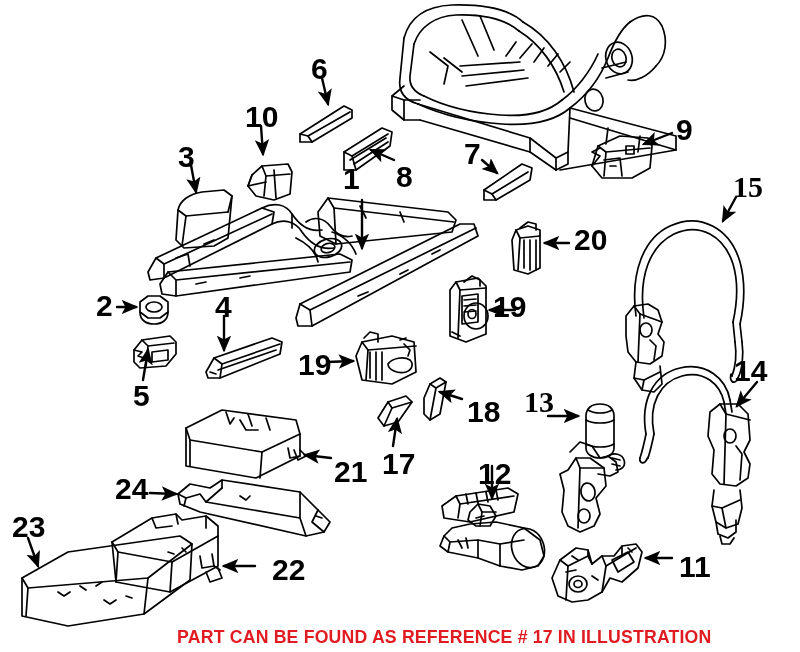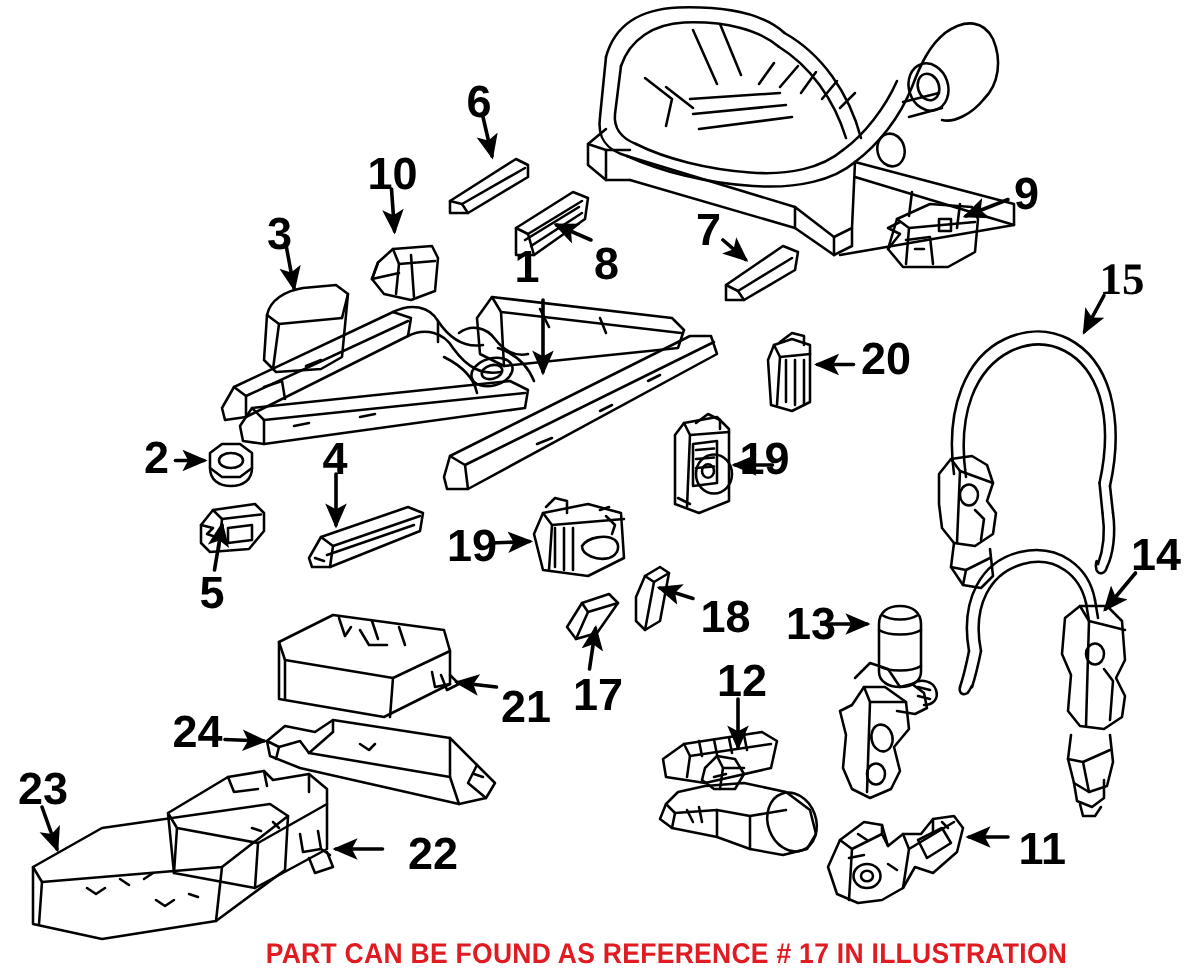--- a/index.html
+++ b/index.html
@@ -447,23 +447,23 @@
   <div class="callout" style="left:96px;  top:291px;">2</div>
   <div class="callout" style="left:178px; top:142px;">3</div>
   <div class="callout" style="left:215px; top:292px;">4</div>
   <div class="callout" style="left:133px; top:381px;">5</div>
   <div class="callout" style="left:311px; top:54px;">6</div>
   <div class="callout" style="left:464px; top:139px;">7</div>
   <div class="callout" style="left:396px; top:162px;">8</div>
   <div class="callout" style="left:676px; top:115px;">9</div>
   <div class="callout" style="left:245px; top:102px;">10</div>
   <div class="callout" style="left:679px; top:540px;margin-top:12px;">11</div>
-  <div class="callout" style="left:478px; top:440px;">12</div>
-  <div class="callout" style="left:524px; top:402px;">13</div>
-  <div class="callout" style="left:754px; top:356px;text-align:right;">14</div>
+  <div class="callout" style="left:478px; top:459px;">12</div>
+  <div class="callout" style="left:524px; top:387px;font-family:Liberation Serif, serif;">13</div>
+  <div class="callout" style="left:734px; top:356px;text-align:right;">14</div>
   <div class="callout" style="left:733px; top:172px;font-family:Liberation Serif, serif;">15</div>
   <div class="callout" style="left:298px; top:350px;">19</div>
   <div class="callout" style="left:382px; top:449px;">17</div>
   <div class="callout" style="left:467px; top:397px;">18</div>
   <div class="callout" style="left:493px; top:292px;">19</div>
   <div class="callout" style="left:574px; top:225px;">20</div>
   <div class="callout" style="left:334px; top:457px;">21</div>
   <div class="callout" style="left:272px; top:555px;">22</div>
   <div class="callout" style="left:12px;  top:512px;">23</div>
   <div class="callout" style="left:115px; top:474px;">24</div>

